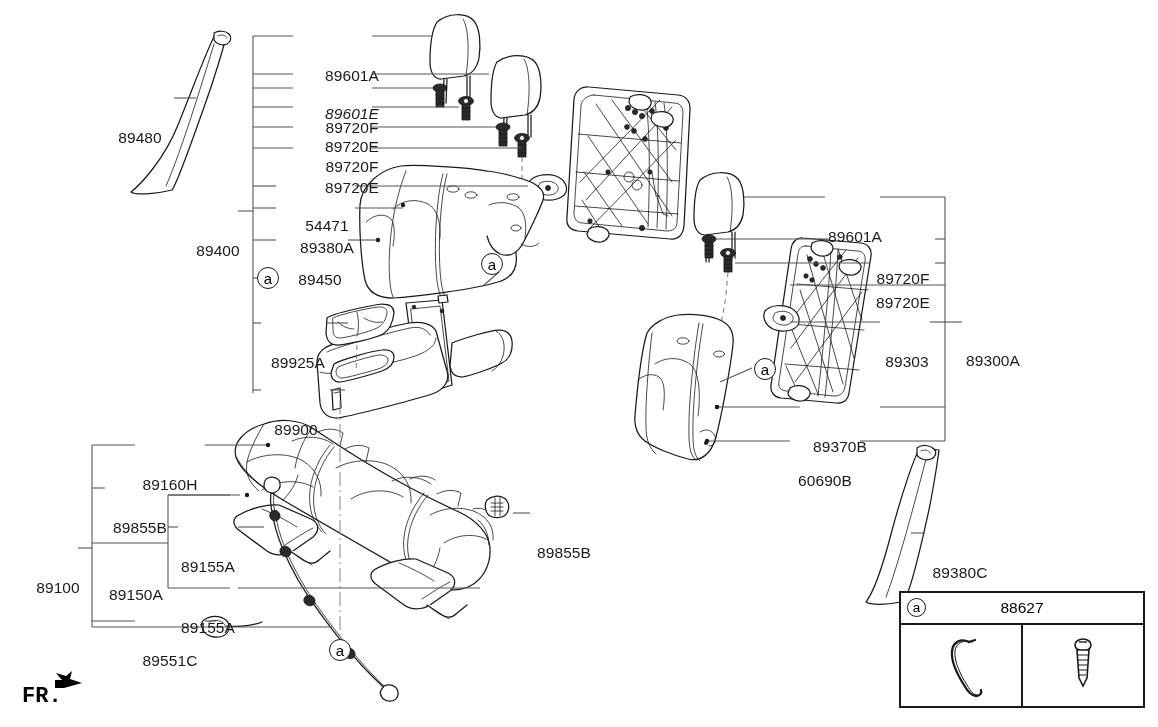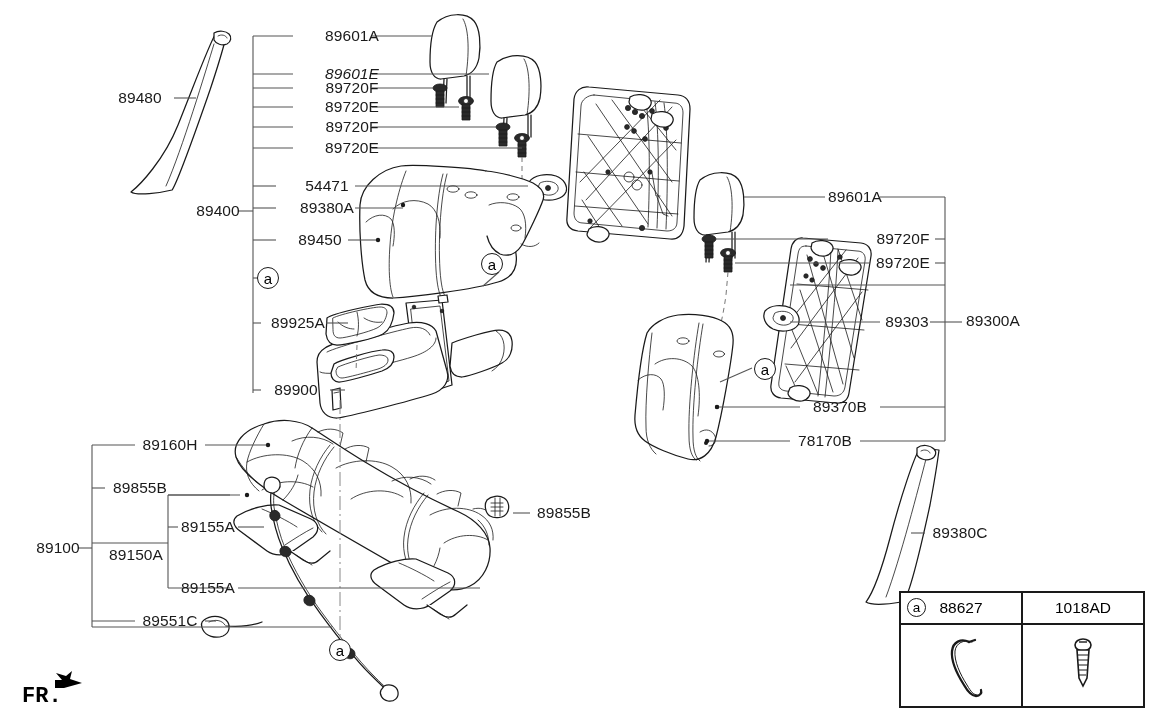--- a/index.html
+++ b/index.html
@@ -14,20 +14,21 @@
   #sheet{position:absolute;left:0;top:0;width:1158px;height:727px;}
   svg.layer{position:absolute;left:0;top:0;width:1158px;height:727px;overflow:visible;}
   .lbl{
     position:absolute;
     font-family:"Liberation Sans", sans-serif;
     font-size:15.5px;
     letter-spacing:0.1px;
     white-space:nowrap;
     color:#1a1a1a;
     line-height:1;
+    margin-top:40px;
   }
   .lbl.c{transform:translate(-50%,-50%);}
   .fr{
     position:absolute;
     font-size:22px;
     font-weight:bold;
     font-family:Liberation Mono, monospace;
     color:#000;
     letter-spacing:0px;
   }
@@ -552,21 +553,21 @@
   <div class="lbl c" style="left:320px;top:240px;">89450</div>
   <div class="lbl c" style="left:298px;top:323px;">89925A</div>
   <div class="lbl c" style="left:296px;top:390px;">89900</div>
 
   <div class="lbl c" style="left:855px;top:197px;">89601A</div>
   <div class="lbl c" style="left:903px;top:239px;">89720F</div>
   <div class="lbl c" style="left:903px;top:263px;">89720E</div>
   <div class="lbl c" style="left:907px;top:322px;">89303</div>
   <div class="lbl c" style="left:993px;top:321px;">89300A</div>
   <div class="lbl c" style="left:840px;top:407px;">89370B</div>
-  <div class="lbl c" style="left:825px;top:441px;">78170B</div>
+  <div class="lbl c" style="left:825px;top:441px;">60690B</div>
   <div class="lbl c" style="left:960px;top:533px;">89380C</div>
 
   <div class="lbl c" style="left:170px;top:445px;">89160H</div>
   <div class="lbl c" style="left:140px;top:488px;">89855B</div>
   <div class="lbl c" style="left:208px;top:527px;">89155A</div>
   <div class="lbl c" style="left:136px;top:555px;">89150A</div>
   <div class="lbl c" style="left:208px;top:588px;">89155A</div>
   <div class="lbl c" style="left:170px;top:621px;">89551C</div>
   <div class="lbl c" style="left:58px;top:548px;">89100</div>
   <div class="lbl c" style="left:564px;top:513px;">89855B</div>
@@ -576,23 +577,20 @@
   <div class="circ-big" style="left:765px;top:369px;">a</div>
   <div class="circ-big" style="left:340px;top:650px;">a</div>
 
   <div class="fr" style="left:22px;top:684px;">FR.</div>
 
   <div class="ltable" style="left:899px;top:591px;width:246px;height:117px;">
     <div class="hdr">
       <div class="cell">
         <div class="circ-a" style="left:6px;top:5px;position:absolute;">a</div>
         <span>88627</span>
-      </div>
-      <div class="cell">
-        <span>1018AD</span>
       </div>
     </div>
     <div class="body">
       <div class="cell">
         <svg width="60" height="74" viewBox="0 0 60 74">
           <path d="M38,12 C30,8 22,12 21,21 C20,31 26,44 33,55 C37,62 41,66 45,66
                    C49,66 51,63 50,60" fill="none" stroke="#1a1a1a" stroke-width="2.3" stroke-linecap="round"></path>
           <path d="M41,12 C33,9 25,13 24,21 C23,31 29,44 36,55 C40,62 43,65 46,65" fill="none" stroke="#1a1a1a" stroke-width="1" stroke-linecap="round"></path>
           <path d="M38,12 L44,10" fill="none" stroke="#1a1a1a" stroke-width="2.3" stroke-linecap="round"></path>
         </svg>

